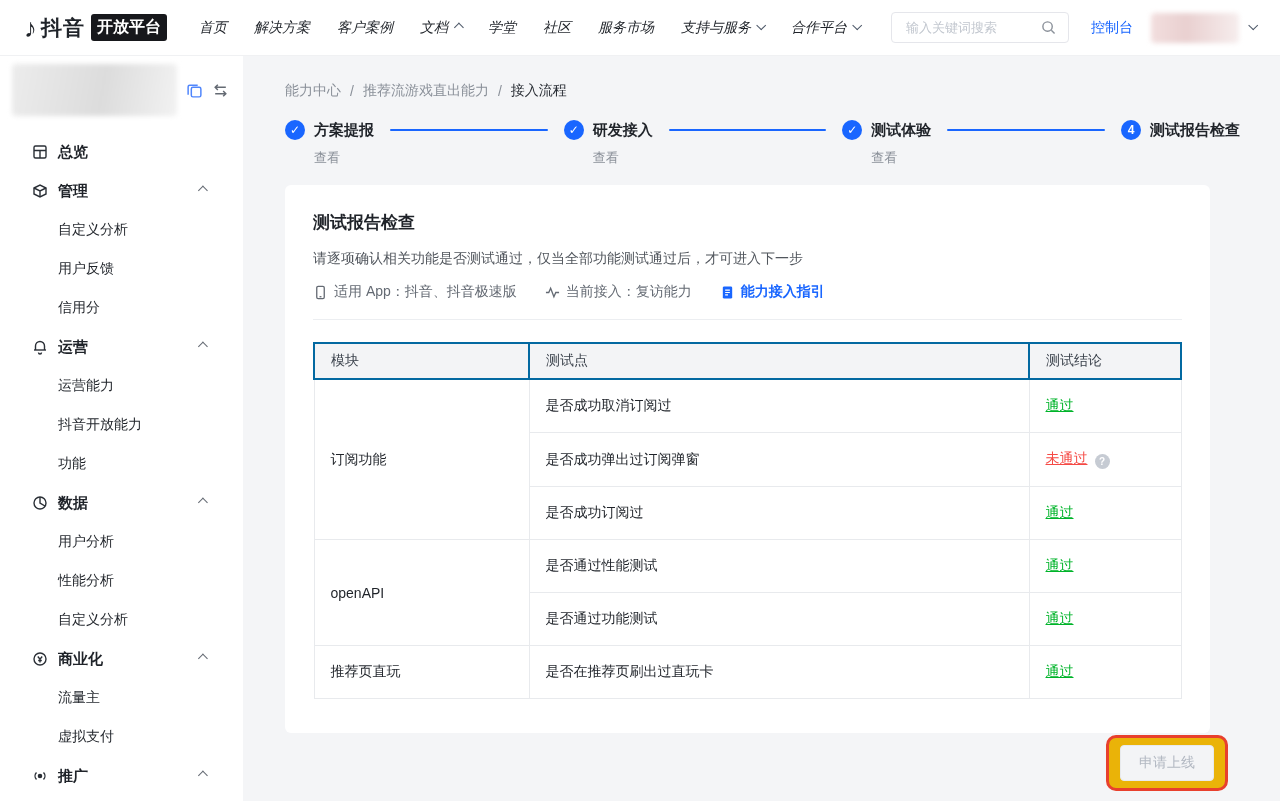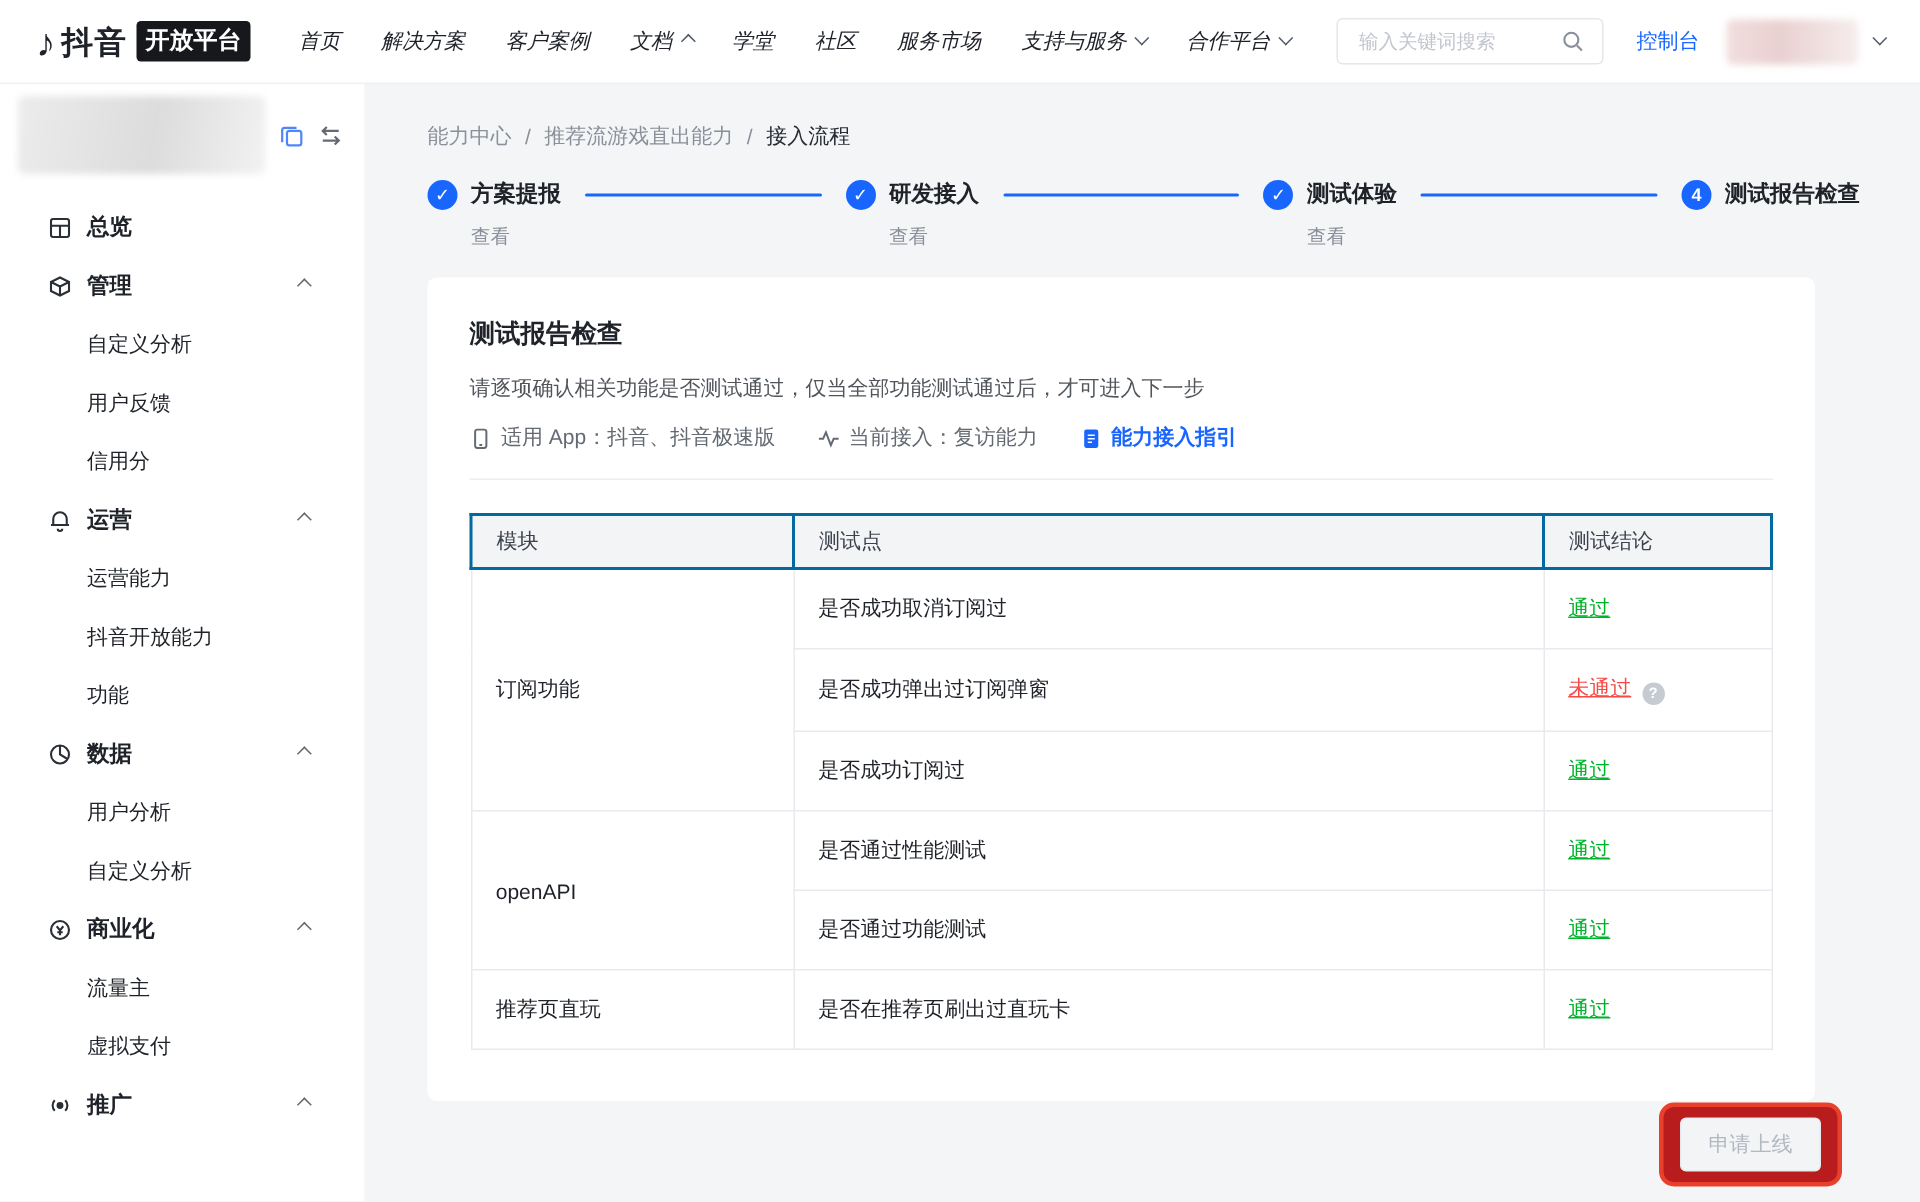--- a/index.html
+++ b/index.html
@@ -63,21 +63,21 @@
   .divider { border-top:1px solid #eceef1; margin-top:18px; }
 
   .test-table { width:100%; border-collapse:collapse; margin-top:22px; font-size:14px; }
   .test-table th { background:#f3f4f6; border:2px solid #0369a1; text-align:left; padding:8px 16px; font-weight:500; color:#3c434d; }
   .test-table td { border:1px solid #e8eaed; padding:17px 16px; color:#1f2329; background:#fff; }
   .result-link { text-decoration:underline; cursor:pointer; }
   .pass { color:#00b42a; }
   .fail { color:#f54a45; }
   .help-icon { display:inline-flex; width:15px; height:15px; border-radius:50%; background:#c6cbd3; color:#fff; font-size:10px; font-weight:700; align-items:center; justify-content:center; margin-left:7px; vertical-align:-2px; cursor:pointer; }
 
-  .apply-wrap { position:absolute; right:52px; bottom:10px; border:3px solid #e8402d; border-radius:10px; padding:7px 11px; background:#b91c1c; }
+  .apply-wrap { position:absolute; right:52px; bottom:10px; border:3px solid #e8402d; border-radius:10px; padding:7px 11px; background:#eab308; }
   .apply-btn { background:#f3f4f6; color:#b2b8c2; border:1px solid #e8eaed; border-radius:4px; padding:0 18px; height:36px; font-size:14px; cursor:not-allowed; font-family:inherit; }
 </style>
 </head>
 <body>
 
 <header class="topnav">
   <div class="brand">
     <span class="note-icon">♪</span>
     <span class="brand-name">抖音</span>
     <span class="brand-badge">开放平台</span>
@@ -198,20 +198,23 @@
           <svg width="16" height="16" viewBox="0 0 16 16" fill="none" stroke="#2a2f36" stroke-width="1.4">
             <circle cx="8" cy="8" r="6"></circle>
             <path d="M8 2 V8 L13 11"></path>
           </svg>
         </span>
       <span class="slabel">数据</span>
       <span class="chev up"></span>
     </div>
     <div class="side-sub">
         <span>用户分析</span>
+      </div>
+    <div class="side-sub">
+        <span>性能分析</span>
       </div>
     <div class="side-sub">
         <span>自定义分析</span>
       </div>
     <div class="side-top">
       <span class="sicon">
           <svg width="16" height="16" viewBox="0 0 16 16" fill="none" stroke="#2a2f36" stroke-width="1.4">
             <circle cx="8" cy="8" r="6"></circle>
             <path d="M5.8 5.5 L8 8.2 L10.2 5.5 M8 8.2 V11.5 M6.2 9.5 H9.8"></path>
           </svg>

